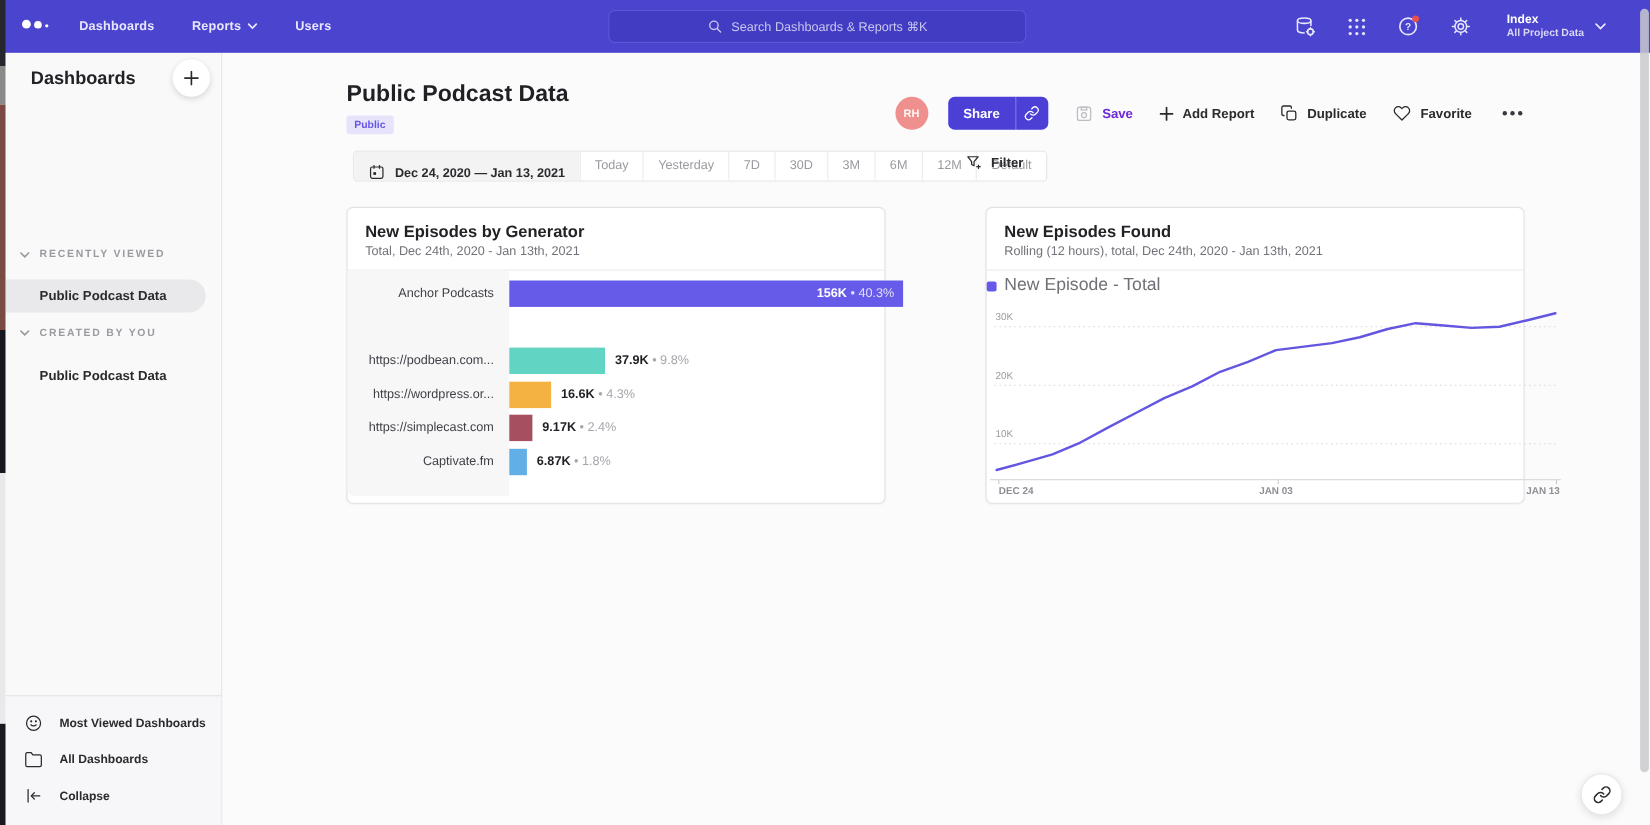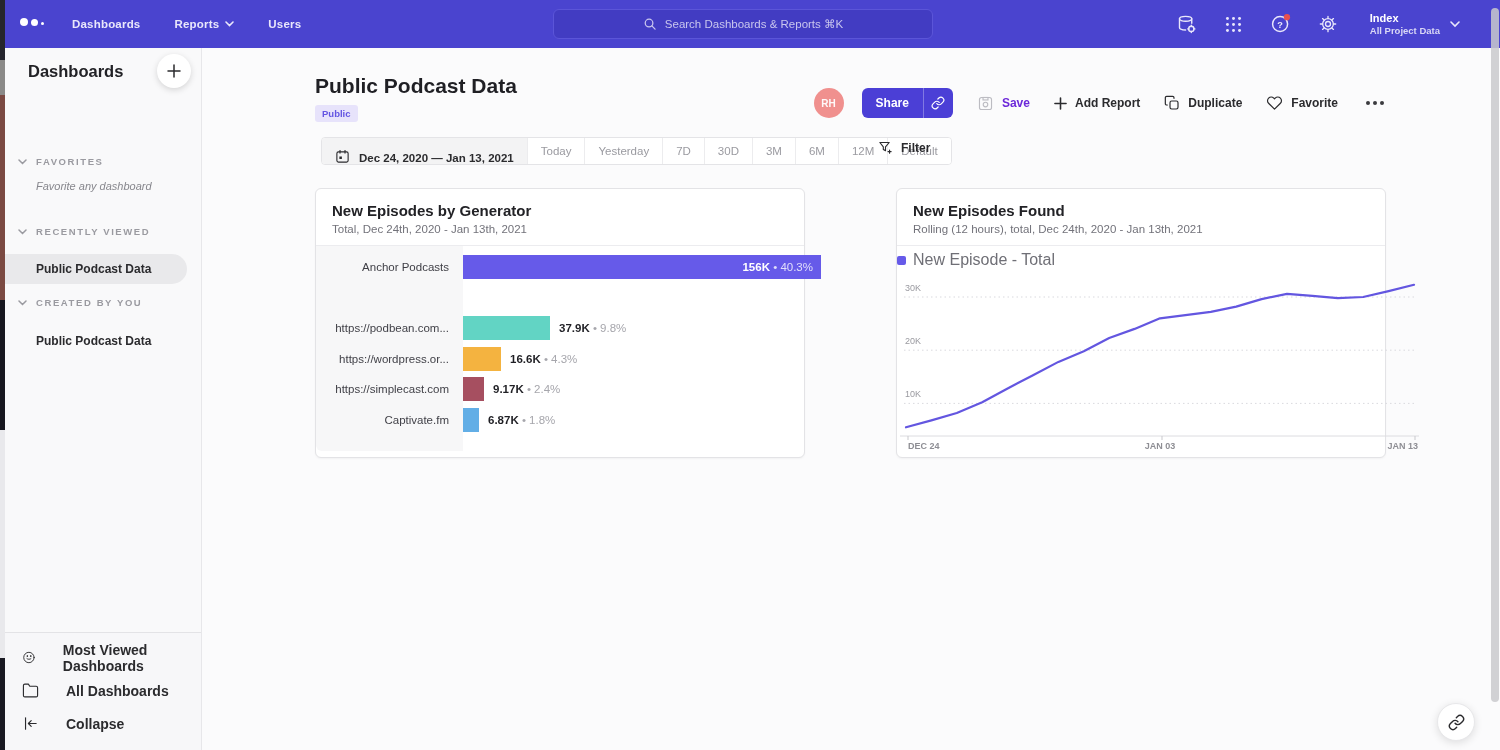--- a/index.html
+++ b/index.html
@@ -42,22 +42,22 @@
     justify-content:center; font-size:18px; color:#2b2b2e; cursor:pointer; }
   .sb-sec { position:absolute; left:0; width:197px; }
   .sb-sec-head { display:flex; align-items:center; gap:9px; padding-left:13px;
     font-size:9.5px; font-weight:bold; letter-spacing:1.6px; color:#9a9aa0; cursor:pointer; }
   .sb-empty { margin:13px 0 0 31px; font-size:11px; font-style:italic; color:#87878d; }
   .sb-item { position:relative; height:30px; display:flex; align-items:center; padding-left:31px;
     font-size:12px; font-weight:bold; color:#2b2b2e; cursor:pointer; }
   .sb-item.active { background:#e9e9eb; border-radius:0 15px 15px 0; width:182px; }
   .sb-footer { position:absolute; left:0; bottom:0; width:196px; border-top:1px solid #e3e3e6;
     padding:8px 0 10px 0; background:#f7f7f9; }
-  .sb-foot-item { height:33px; display:flex; align-items:center; gap:27px; padding-left:17px;
-    font-size:14px; font-weight:bold; color:#2b2b2e; cursor:pointer; }
+  .sb-foot-item { height:33px; display:flex; align-items:center; gap:15px; padding-left:17px;
+    font-size:11px; font-weight:bold; color:#2b2b2e; cursor:pointer; }
 
   
   .page-title { position:absolute; left:315px; top:74px; font-size:21px; font-weight:bold; color:#1f1f24; }
   .page-badge { position:absolute; left:315px; top:105px; background:#e7e3fb; color:#6355e2;
     font-size:9.5px; font-weight:bold; padding:3px 7px; border-radius:3px; }
   .actions { position:absolute; right:112px; top:87px; display:flex; align-items:center; gap:24px; height:32px; }
   .avatar { width:30px; height:30px; border-radius:50%; background:#f0908e; color:rgba(255,255,255,.95);
     font-size:10px; font-weight:bold; display:flex; align-items:center; justify-content:center; cursor:pointer; }
   .share-btn { display:flex; height:30px; background:#4b3fd6; border-radius:6px; overflow:hidden;
     cursor:pointer; margin-left:-6px; }
@@ -214,29 +214,20 @@
   </div>
 
   <div class="sidebar">
     <div class="sb-title">Dashboards</div>
     <div class="sb-plus">
       <svg class="ic" width="14" height="14" viewBox="0 0 14 14">
           <path d="M7 1v12 M1 7h12" stroke="#2b2b2e" stroke-width="1.5" stroke-linecap="round"></path>
         </svg>
     </div>
 
-    <div class="sb-sec" style="top:108px;">
-      <div class="sb-sec-head">
-        <svg class="ic" width="9" height="6" viewBox="0 0 9 6">
-            <polyline points="1,1 4.5,4.5 8,1" fill="none" stroke="#9a9aa0" stroke-width="1.5" stroke-linecap="round"></polyline>
-          </svg>
-        <span>FAVORITES</span>
-      </div>
-      <div class="sb-empty">Favorite any dashboard</div>
-    </div>
 
     <div class="sb-sec" style="top:178px;">
       <div class="sb-sec-head">
         <svg class="ic" width="9" height="6" viewBox="0 0 9 6">
             <polyline points="1,1 4.5,4.5 8,1" fill="none" stroke="#9a9aa0" stroke-width="1.5" stroke-linecap="round"></polyline>
           </svg>
         <span>RECENTLY VIEWED</span>
       </div>
       <div class="sb-item active" style="margin-top:17px;">
         <span>Public Podcast Data</span>

